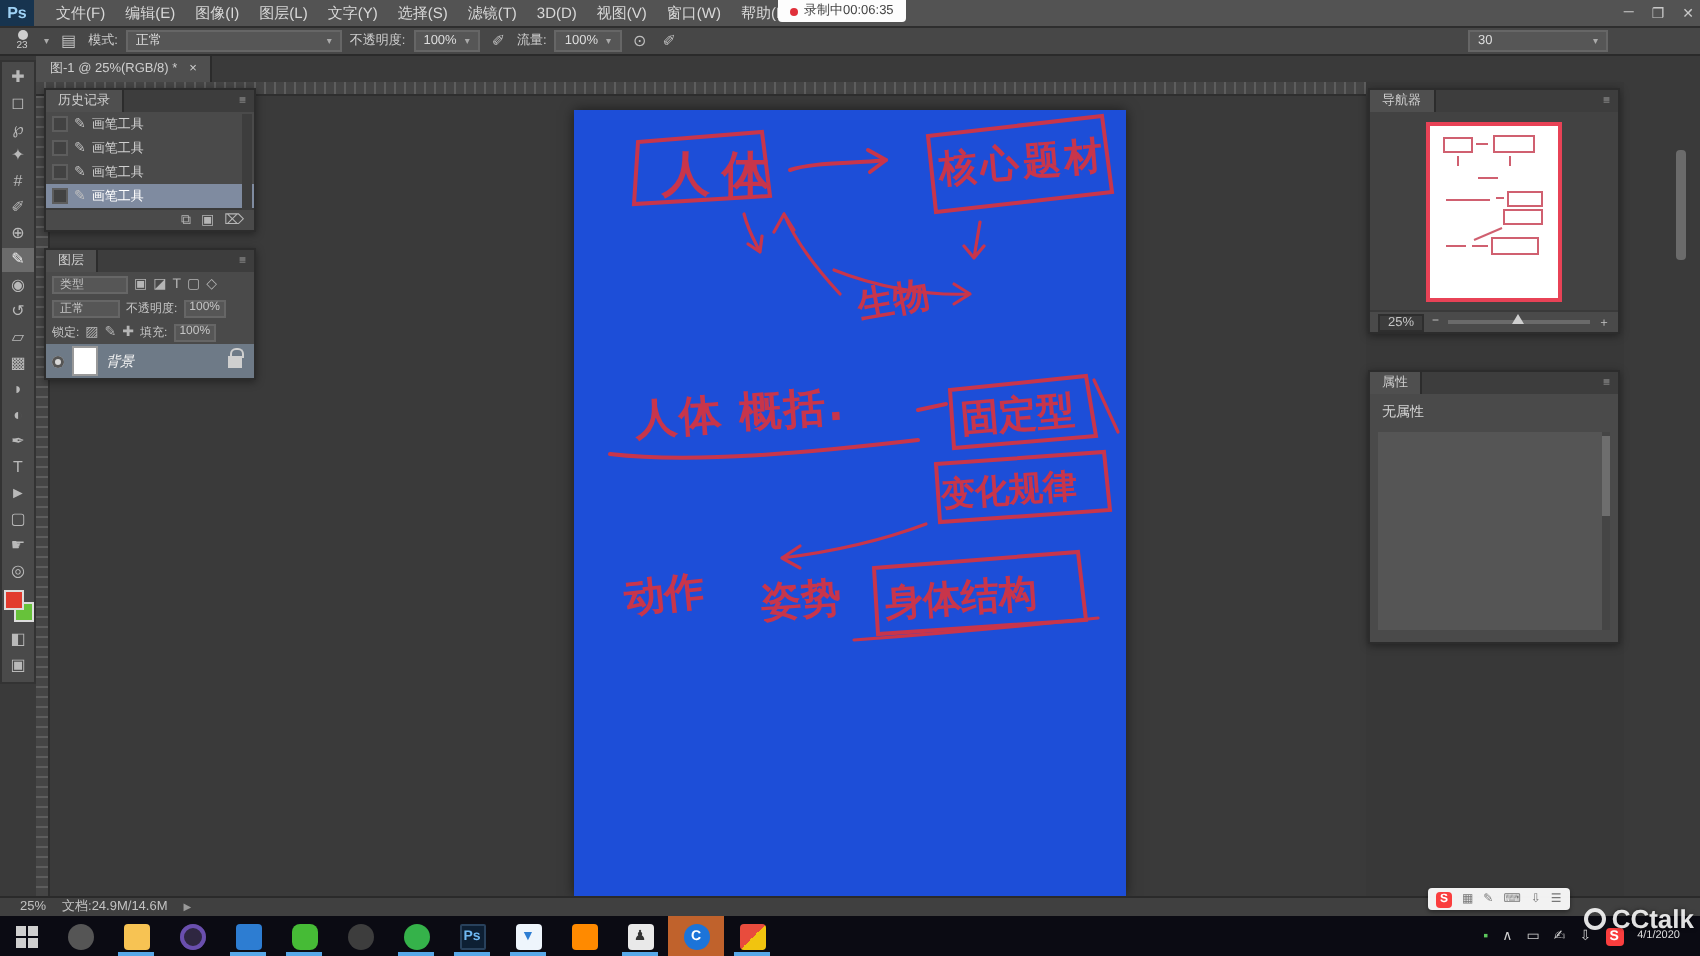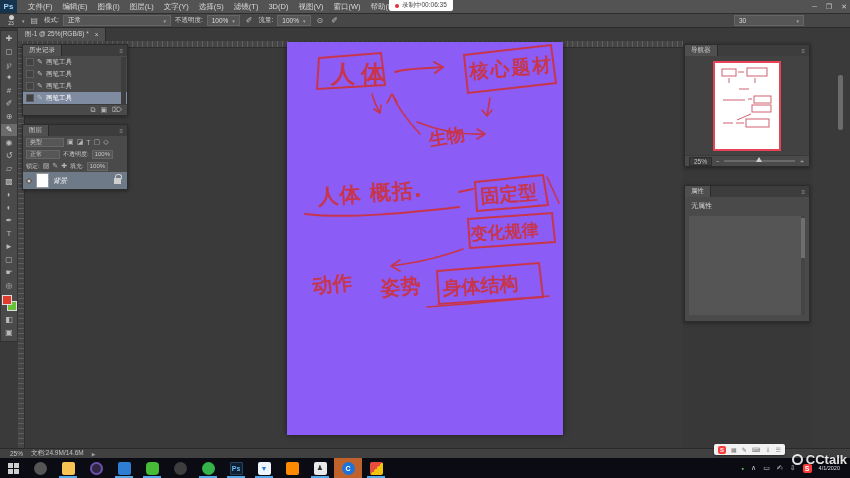--- a/index.html
+++ b/index.html
@@ -92,21 +92,21 @@
   .nav-slider .thumbt { position:absolute; left:46%; top:-3px; width:0; height:0;
     border-left:3px solid transparent; border-right:3px solid transparent; border-bottom:5px solid #cfcfcf; }
 
   
   .prop-none { color:#d5d5d5; font-size:7px; padding:4px 6px; }
   .prop-area { position:absolute; left:4px; right:4px; top:30px; bottom:6px; background:#555; }
   .prop-scroll { position:absolute; right:0; top:0; width:4px; height:100%; background:#454545; }
   .prop-scroll i { position:absolute; top:2px; left:0; width:4px; height:40px; background:#6e6e6e; }
 
   
-  .page { position:absolute; left:287px; top:42px; width:276px; height:393px; background:#8b5cf6;
+  .page { position:absolute; left:287px; top:55px; width:276px; height:393px; background:#1d4ed8;
     box-shadow:0 0 6px rgba(0,0,0,.55); z-index:8; }
   .page svg { width:100%; height:100%; display:block; }
   .ink { stroke:#c8354b; fill:none; stroke-width:2; stroke-linecap:round; }
   .ink-thin { stroke-width:1.6; }
   text.hw { fill:#c8354b; font-family:"DejaVu Sans",sans-serif; font-weight:bold; }
 
   
   .dock-bg { position:absolute; top:41px; left:683px; width:129px; height:407px; background:#383838; z-index:6; }
   .edge-nub { position:absolute; left:838px; top:75px; width:5px; height:55px; background:#6b6b6b; border-radius:2px; z-index:6; }
 

